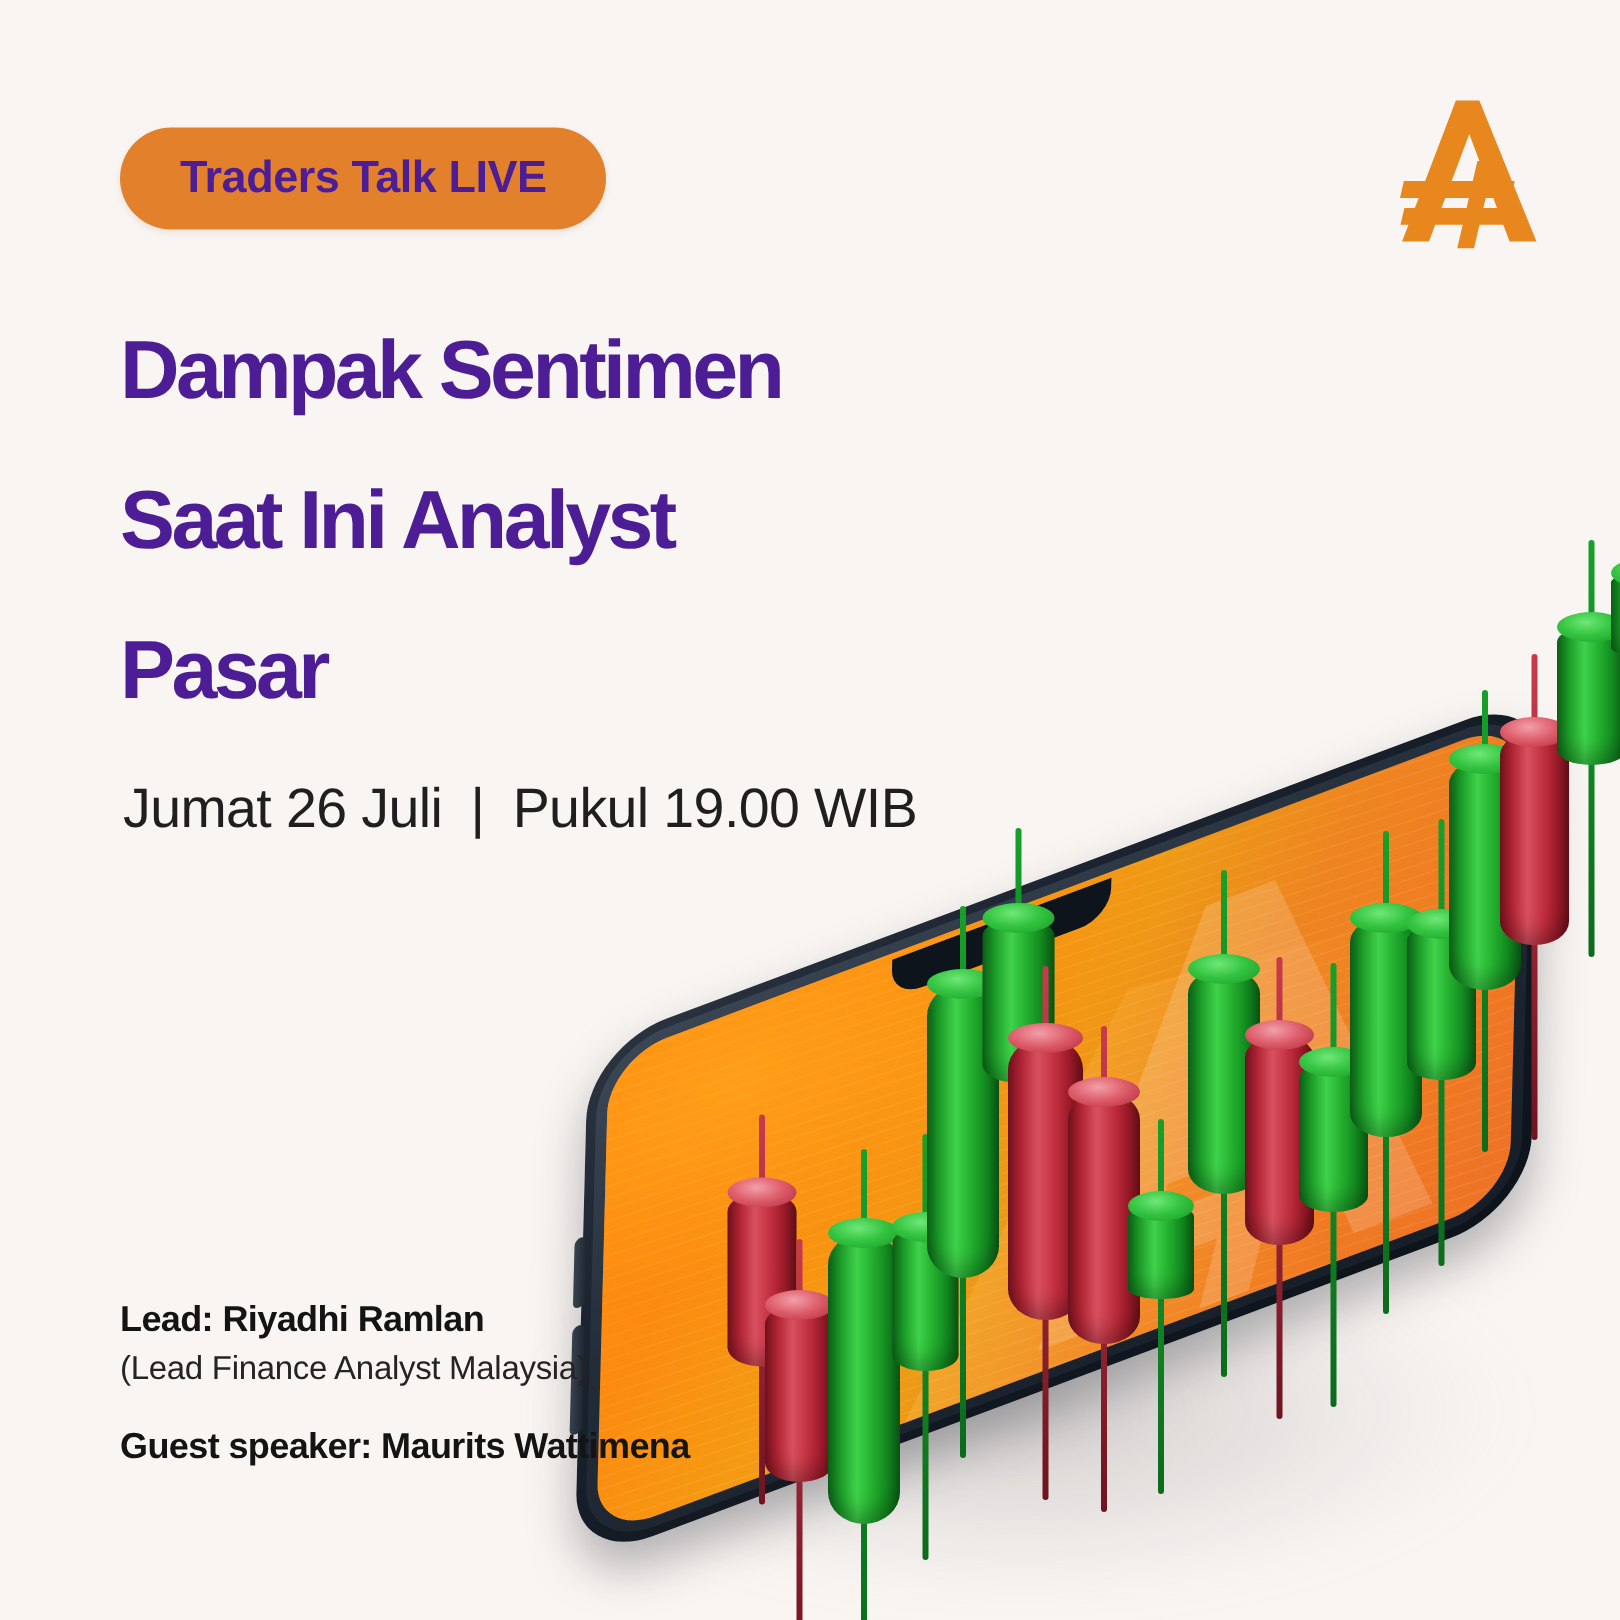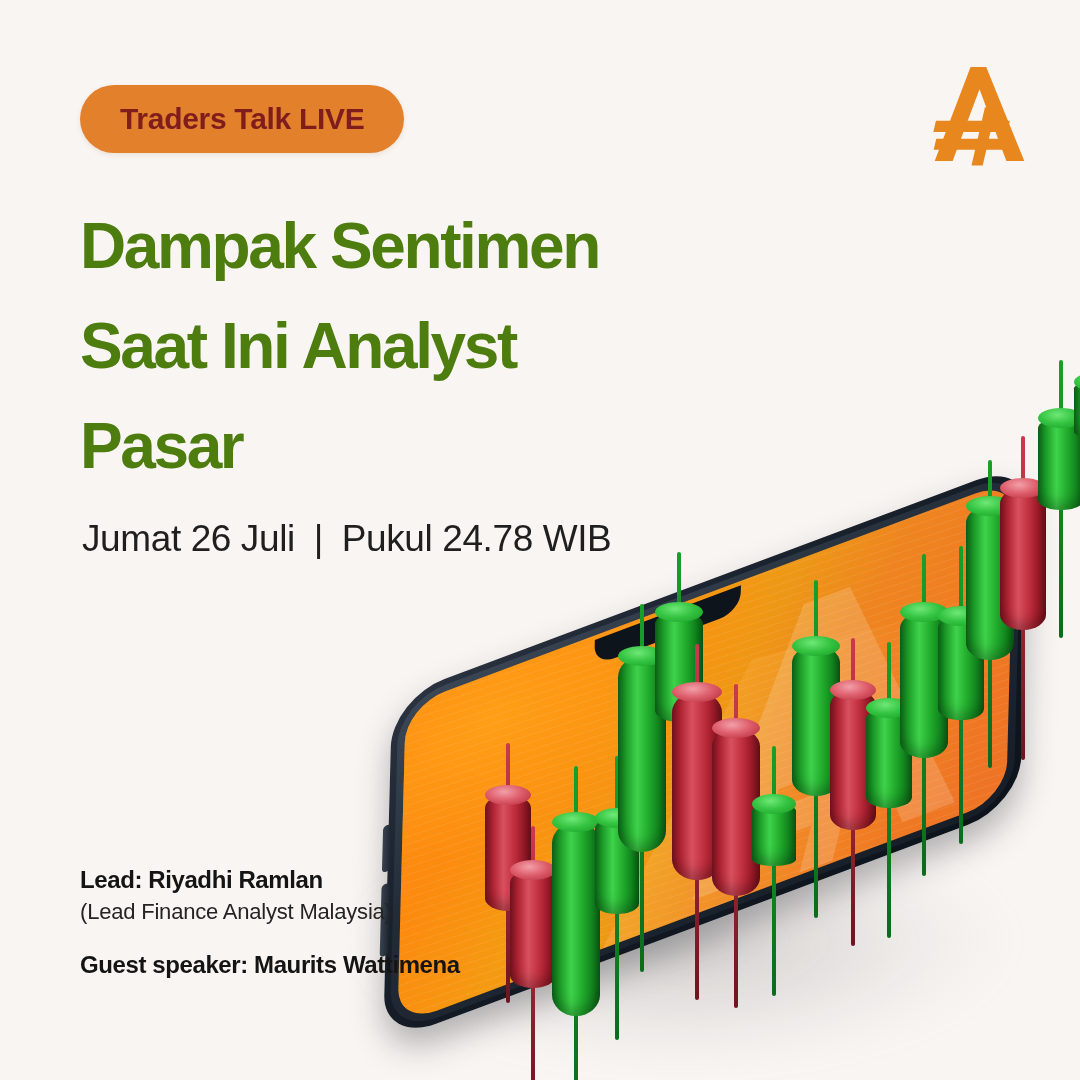--- a/index.html
+++ b/index.html
@@ -21,29 +21,29 @@
   
   .badge {
     position:absolute; left:80px; top:85px;
     height:68px; padding:0 40px;
     background:#E3802C;
     border-radius:34px;
     display:flex; align-items:center; justify-content:center;
     box-shadow:0 2px 5px rgba(130,70,10,.10);
   }
   .badge span {
-    color:#7f1d1d; font-size:30px; font-weight:bold;
+    color:#4c1d95; font-size:30px; font-weight:bold;
     letter-spacing:-0.3px; white-space:nowrap;
   }
 
   
   .headline {
     position:absolute; left:80px; top:196px; width:760px;
-    color:#4d7c0f;
-    font-size:64px; font-weight:bold;
+    color:#4c1d95;
+    font-size:55px; font-weight:bold;
     line-height:100px;
     letter-spacing:-2.4px;
   }
   .headline .l { display:block; white-space:nowrap; }
 
   
   .dateline {
     position:absolute; left:82px; top:518px;
     color:#1F1F1F; font-size:37px; font-weight:normal;
     letter-spacing:-0.4px; white-space:nowrap;
@@ -181,21 +181,21 @@
 
   <h1 class="headline">
     <span class="l">Dampak Sentimen</span>
     <span class="l">Saat Ini Analyst</span>
     <span class="l">Pasar</span>
   </h1>
 
   <div class="dateline">
     <span>Jumat 26 Juli</span>
     <span class="sep">|</span>
-    <span>Pukul 24.78 WIB</span>
+    <span>Pukul 19.00 WIB</span>
   </div>
 
   <div class="art">
 
     <div class="shadow-pool"></div>
 
     <div class="phone">
       <div class="phone-body"></div>
       <div class="phone-rim"></div>
       <div class="btn-side btn-a"></div>

